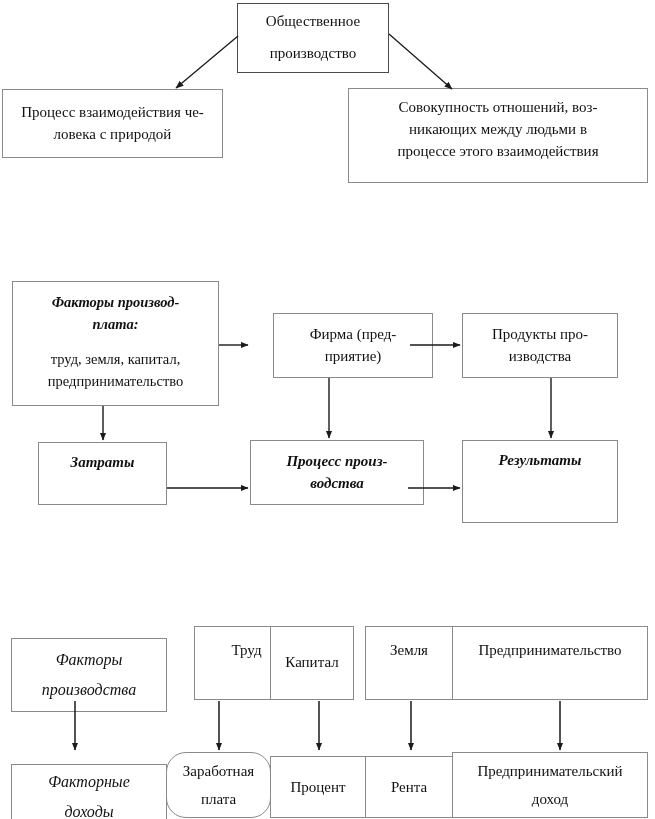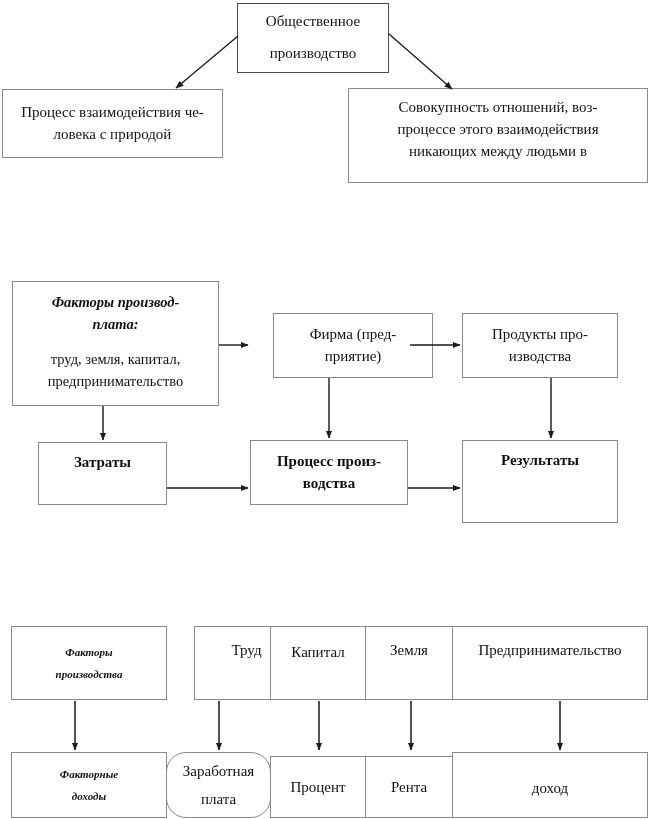--- a/index.html
+++ b/index.html
@@ -28,20 +28,21 @@
     justify-content: center;
     text-align: center;
     line-height: 1.45;
     font-size: 15px;
     padding: 0 6px;
   }
   .box.dark {
     border: 1px solid #4a4a4a;
   }
   .box.ital {
+    font-style: italic;
     font-weight: bold;
   }
   .multi {
     display: block;
     width: 100%;
   }
   .multi .l1, .multi .l2 {
     display: block;
   }
   .factors-box {
@@ -80,22 +81,23 @@
     display: flex;
     align-items: center;
     justify-content: center;
     text-align: center;
     font-size: 15px;
     line-height: 1.5;
     padding: 2px 4px;
   }
   .tcell.hdr {
     font-style: italic;
-    font-weight: bold;
-    font-size: 11px;
+    font-weight: normal;
+    font-size: 16px;
+    margin-top: 12px;
   }
 </style>
 </head>
 <body>
 
 <div id="canvas">
 
   <div class="box dark" style="left:237px; top:3px; width:152px; height:70px;">
     <span class="multi">
       <span class="l1">Общественное</span>
@@ -106,22 +108,22 @@
   <div class="box" style="left:2px; top:89px; width:221px; height:69px;">
     <span class="multi">
       <span class="l1">Процесс взаимодействия че-</span>
       <span class="l2">ловека с природой</span>
     </span>
   </div>
 
   <div class="box" style="left:348px; top:88px; width:300px; height:95px; align-items:flex-start; padding-top:8px;">
     <span class="multi">
       <span class="l1">Совокупность отношений, воз-</span>
+      <span class="l2">никающих между людьми в</span>
       <span class="l2">процессе этого взаимодействия</span>
-      <span class="l2">никающих между людьми в</span>
     </span>
   </div>
 
   <div class="box factors-box" style="left:12px; top:281px; width:207px; height:125px;">
     <span class="factors-head">Факторы производ-</span>
     <span class="factors-head">плата:</span>
     <span class="factors-list">труд, земля, капитал,</span>
     <span class="factors-list" style="margin-top:0;">предпринимательство</span>
   </div>
 
@@ -138,21 +140,21 @@
       <span class="l2">изводства</span>
     </span>
   </div>
 
   <div class="box ital" style="left:38px; top:442px; width:129px; height:63px; align-items:flex-start; padding-top:9px;">
     <span class="multi">
       <span class="l1">Затраты</span>
     </span>
   </div>
 
-  <div class="box ital" style="left:250px; top:440px; width:158px; height:65px;">
+  <div class="box ital" style="left:250px; top:440px; width:174px; height:65px;">
     <span class="multi">
       <span class="l1">Процесс произ-</span>
       <span class="l2">водства</span>
     </span>
   </div>
 
   <div class="box ital" style="left:462px; top:440px; width:156px; height:83px; align-items:flex-start; padding-top:9px;">
     <span class="multi">
       <span class="l1">Результаты</span>
     </span>
@@ -164,21 +166,21 @@
       <span class="l2" style="margin-top:6px;">производства</span>
     </span>
   </div>
 
   <div class="tcell" style="left:166px; top:626px; width:105px; height:74px; align-items:flex-start; padding-top:12px;margin-left:28px;">
     <span class="multi">
       <span class="l1">Труд</span>
     </span>
   </div>
 
-  <div class="tcell" style="left:270px; top:626px; width:96px; height:74px; align-items:flex-start; padding-top:14px;">
+  <div class="tcell" style="left:270px; top:626px; width:84px; height:74px; align-items:flex-start; padding-top:24px;">
     <span class="multi">
       <span class="l1">Капитал</span>
     </span>
   </div>
 
   <div class="tcell" style="left:365px; top:626px; width:88px; height:74px; align-items:flex-start; padding-top:12px;">
     <span class="multi">
       <span class="l1">Земля</span>
     </span>
   </div>
@@ -210,20 +212,21 @@
   </div>
 
   <div class="tcell" style="left:365px; top:756px; width:88px; height:62px;">
     <span class="multi">
       <span class="l1">Рента</span>
     </span>
   </div>
 
   <div class="tcell" style="left:452px; top:752px; width:196px; height:66px;">
     <span class="multi">
+      <span class="l1">Предпринимательский</span>
       <span class="l2" style="margin-top:6px;">доход</span>
     </span>
   </div>
 
   <svg class="overlay" viewBox="0 0 655 819">
     <defs>
       <marker id="ah" markerWidth="9" markerHeight="9" refX="7.4" refY="3.2" orient="auto" markerUnits="userSpaceOnUse">
         <path d="M0,0 L8,3.2 L0,6.4 z" fill="#1a1a1a"></path>
       </marker>
     </defs>

